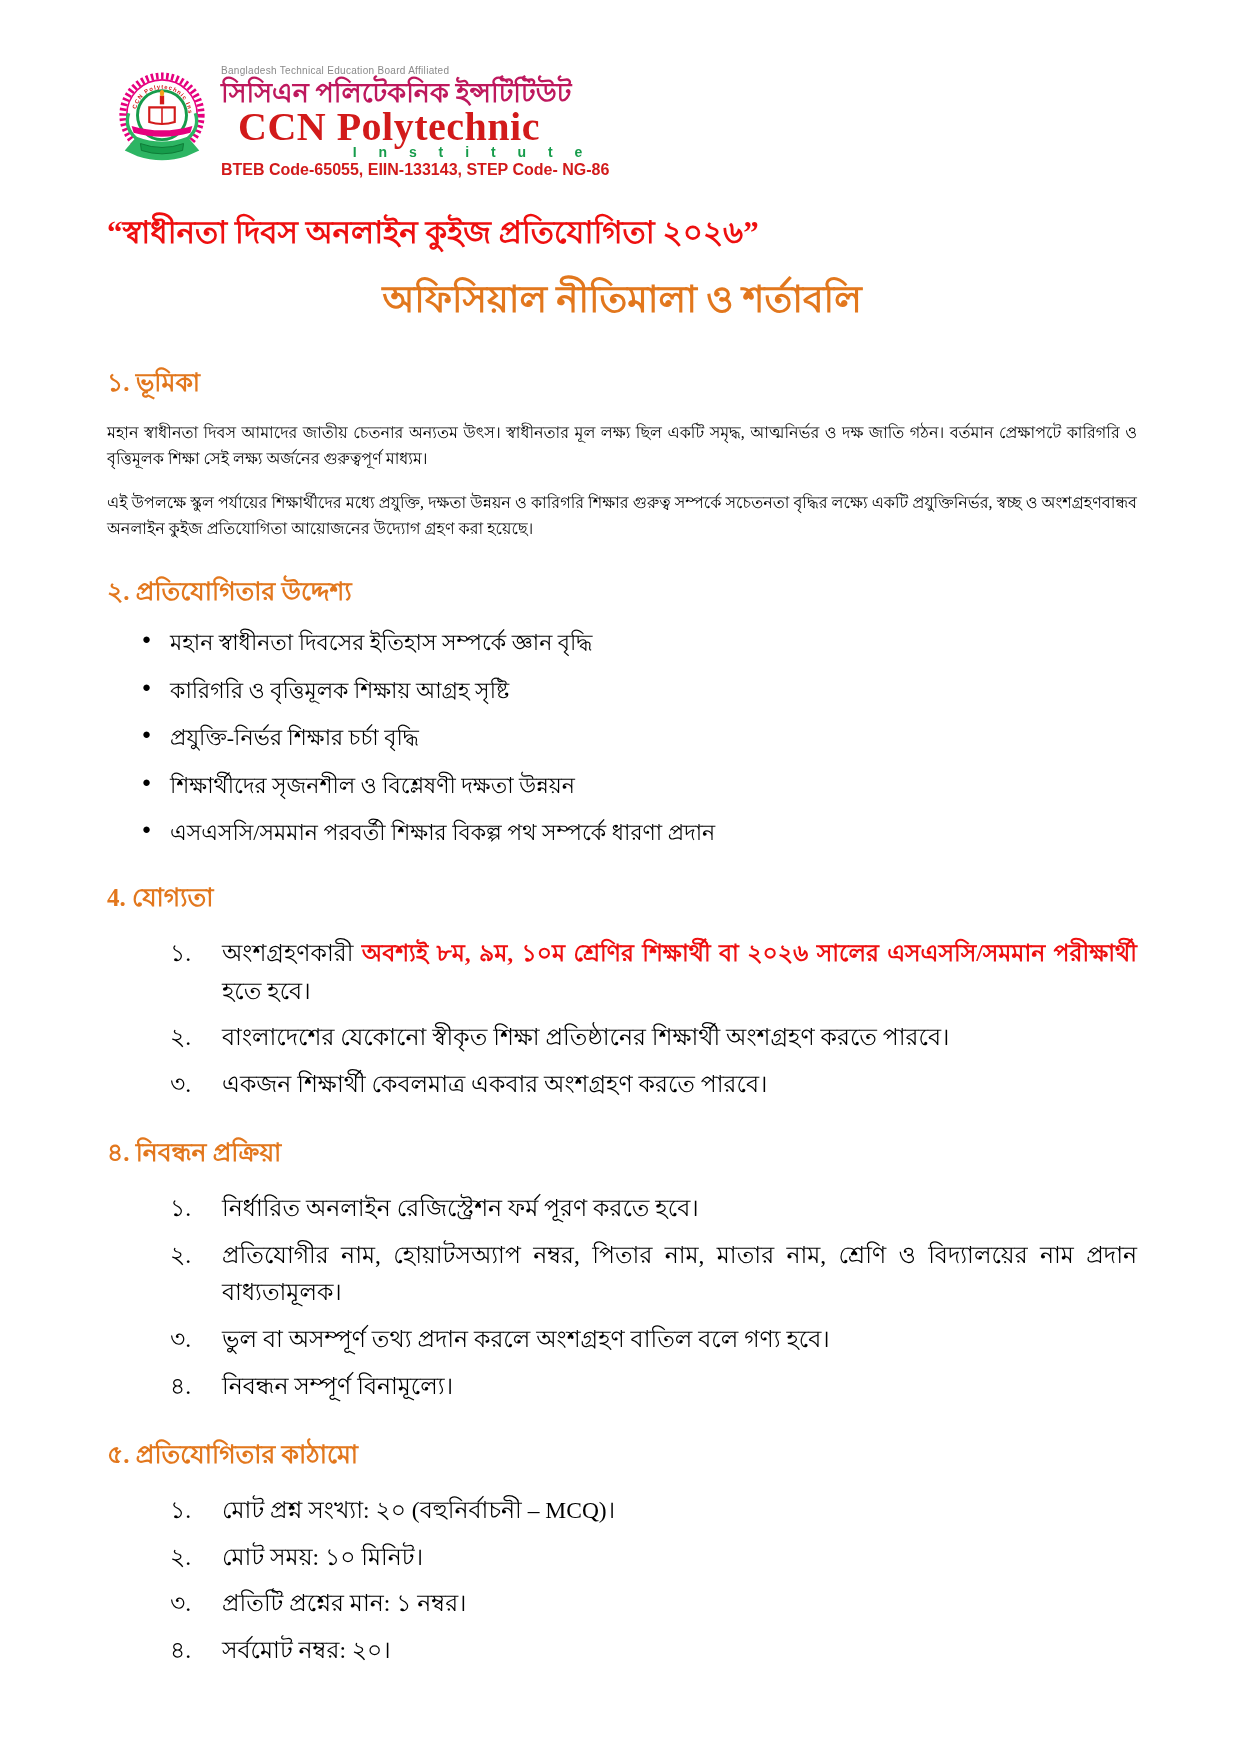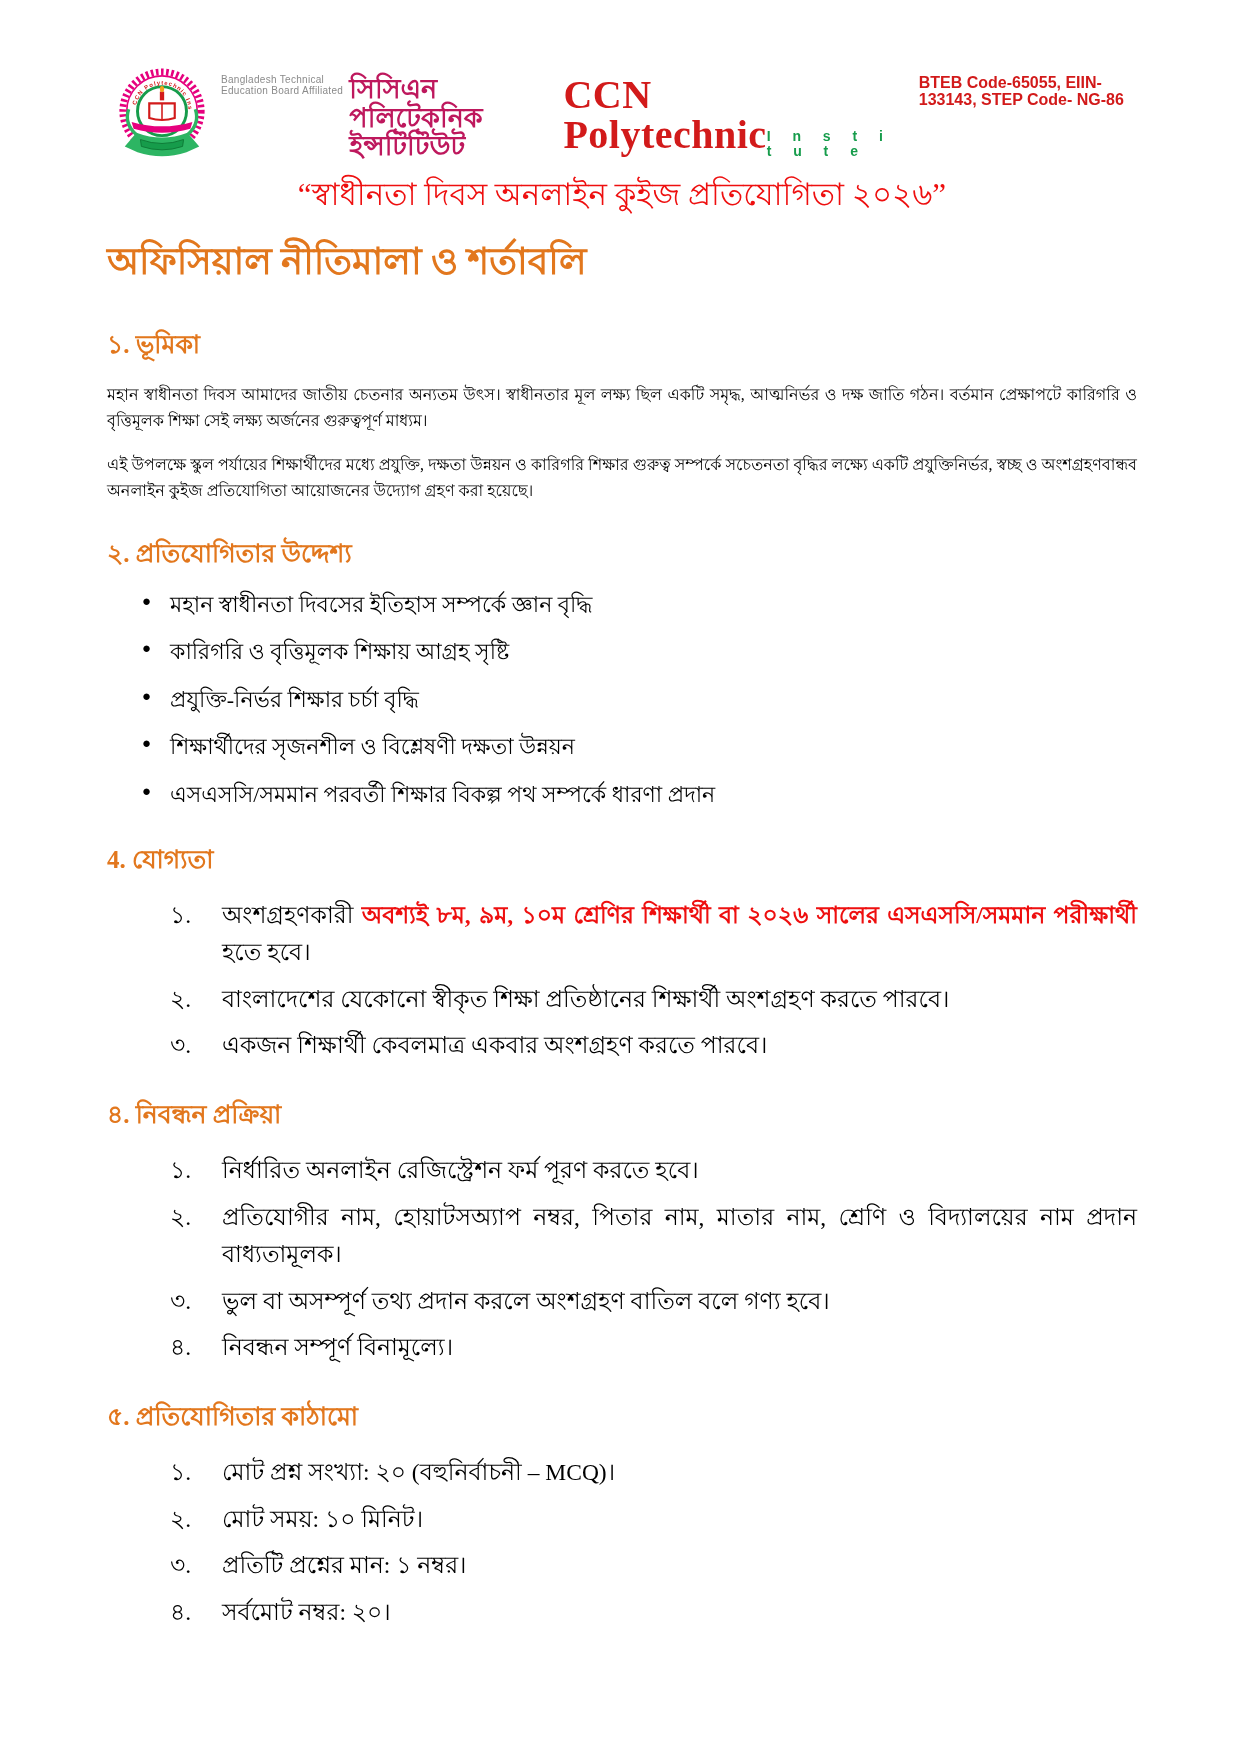--- a/index.html
+++ b/index.html
@@ -6,30 +6,30 @@
   .page {
     width:1241px; height:1754px; background:#ffffff; margin:0 auto;
     font-family:"Liberation Serif","DejaVu Serif",serif;
     color:#000000; box-sizing:border-box;
     padding:66px 104px 40px 107px; position:relative; overflow:hidden;
   }
 
   
   .logo-row { display:flex; align-items:center; gap:10px; margin-left:6px; }
   .seal { flex:0 0 auto; }
-  .logo-text { display:flex; flex-direction:row; line-height:1.05; }
+  .logo-text { display:flex; flex-direction:column; line-height:1.05; }
   .logo-affil { font-size:10px; color:#8a8a8a; font-family:"Liberation Sans",sans-serif; letter-spacing:.3px; margin-bottom:2px; }
   .logo-bn { font-size:27px; font-weight:bold; color:#be185d; }
   .logo-en { font-size:40px; font-weight:bold; color:#d21a1a; letter-spacing:.5px; line-height:1;margin-left:17px; }
   .logo-inst { font-size:14px; color:#169c4b; font-weight:bold; letter-spacing:9px; align-self:flex-end; margin:-2px 18px 2px 0; font-family:"Liberation Sans",sans-serif; }
   .logo-codes { font-size:16px; font-weight:bold; color:#d21a1a; font-family:"Liberation Sans",sans-serif; }
 
   
-  .doc-title { text-align:center; font-size:31px; font-weight:normal; color:#ee0f0f; }
-  .doc-subtitle { text-align:left; font-size:37px; font-weight:bold; color:#e2771d; margin-top:10px; }
+  .doc-title { text-align:left; font-size:31px; font-weight:bold; color:#ee0f0f; margin-top:30px; }
+  .doc-subtitle { text-align:center; font-size:37px; font-weight:bold; color:#e2771d; margin-top:10px; }
 
   .sec-heading { font-size:25px; font-weight:bold; color:#e2771d; margin:30px 0 14px 0; }
 
   
   .para { font-size:16px; line-height:1.62; text-align:justify; margin:0 0 18px 0; }
 
   
   .bullets { margin:4px 0 0 35px; }
   .bullet-item { position:relative; padding-left:28px; font-size:22px; line-height:1.3; margin-bottom:19px; }
   .bullet-item::before { content:"●"; position:absolute; left:0; top:1px; font-size:15px; }

